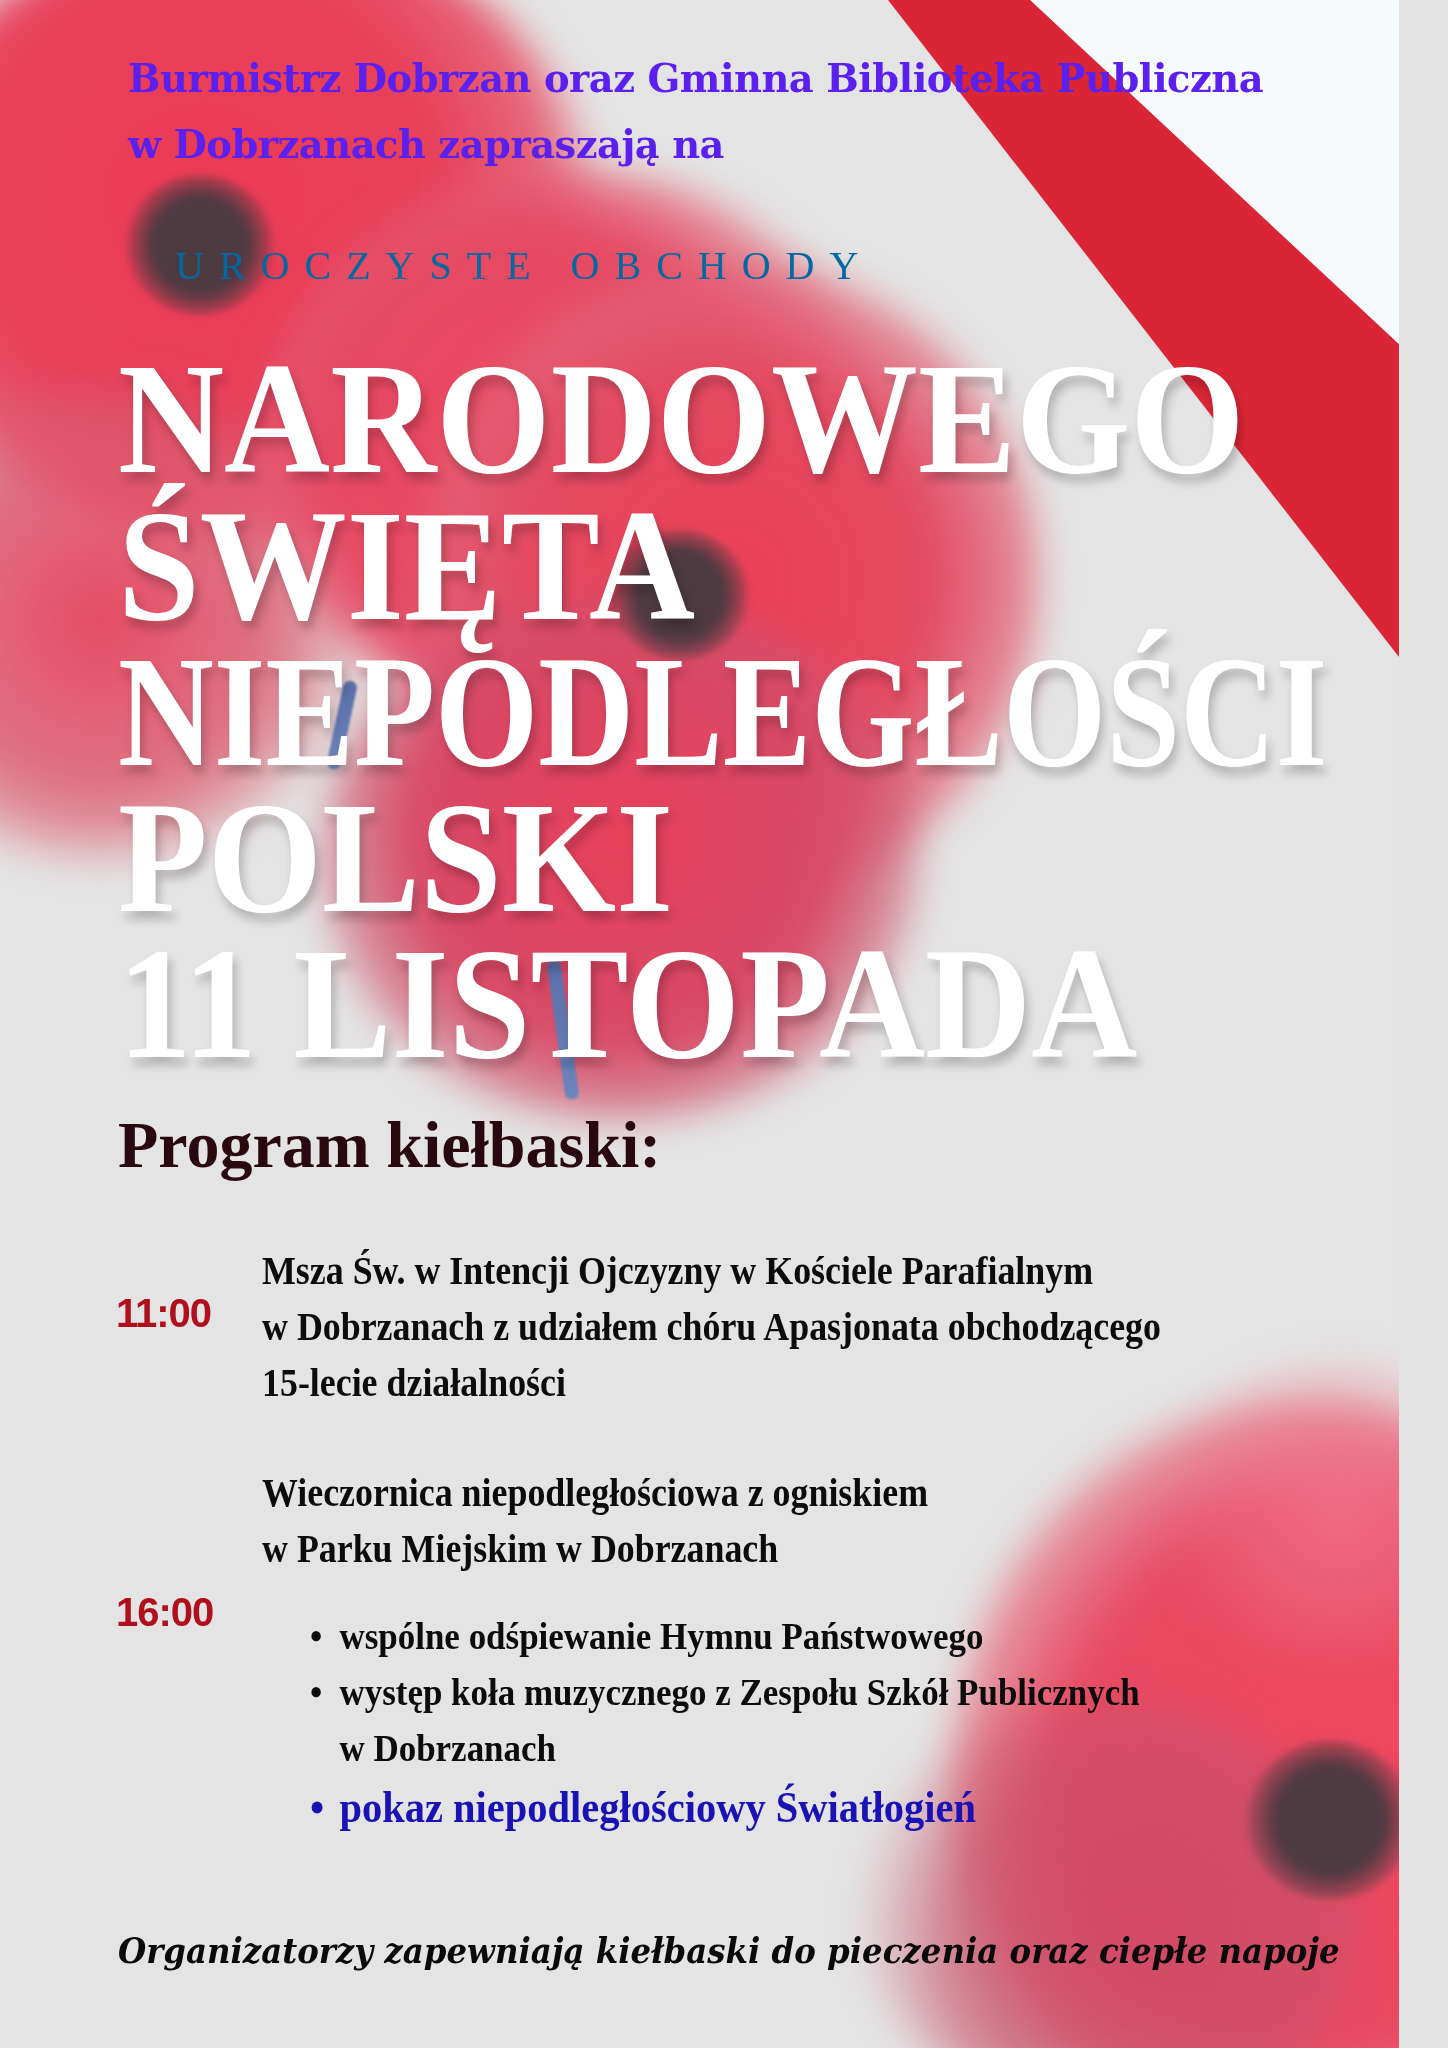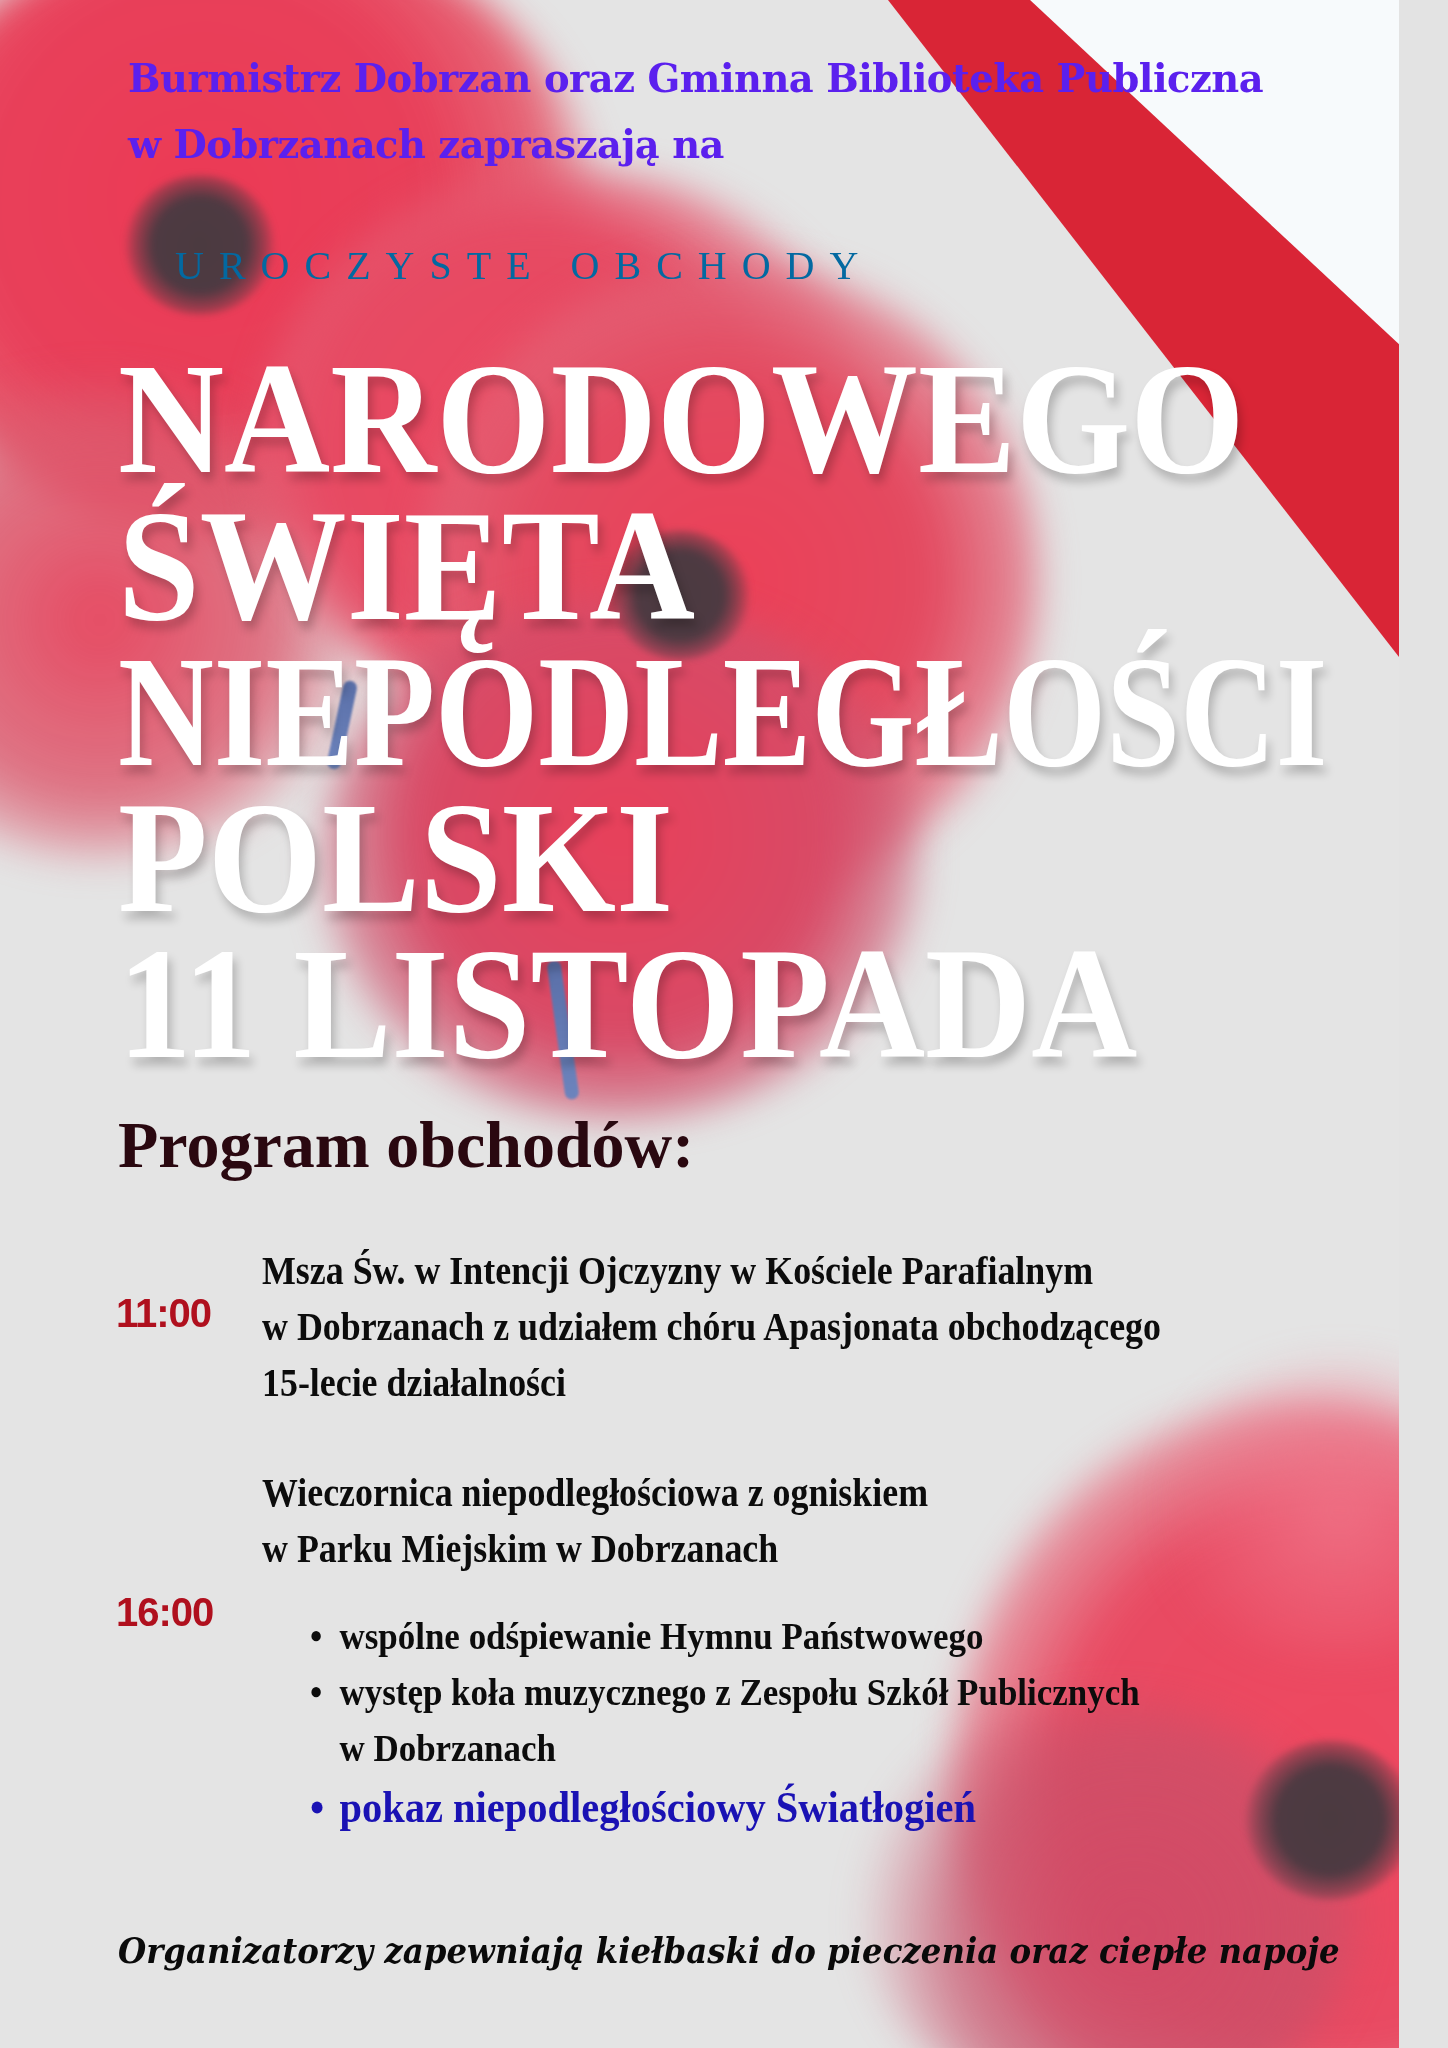--- a/index.html
+++ b/index.html
@@ -91,21 +91,21 @@
   <p class="abs intro intro2">w Dobrzanach zapraszają na</p>
 
   <p class="abs kicker">UROCZYSTE OBCHODY</p>
 
   <h1 class="abs headline h1">NARODOWEGO</h1>
   <h1 class="abs headline h2">ŚWIĘTA</h1>
   <h1 class="abs headline h3">NIEPODLEGŁOŚCI</h1>
   <h1 class="abs headline h4">POLSKI</h1>
   <h1 class="abs headline h5">11 LISTOPADA</h1>
 
-  <h2 class="abs program-title">Program obchodów:</h2>
+  <h2 class="abs program-title">Program kiełbaski:</h2>
 
   <div class="abs time t1">11:00</div>
   <div class="abs desc d1">
     <div>Msza Św. w Intencji Ojczyzny w Kościele Parafialnym</div>
     <div>w Dobrzanach z udziałem chóru Apasjonata obchodzącego</div>
     <div>15-lecie działalności</div>
   </div>
 
   <div class="abs time t2">16:00</div>
   <div class="abs desc d2">

